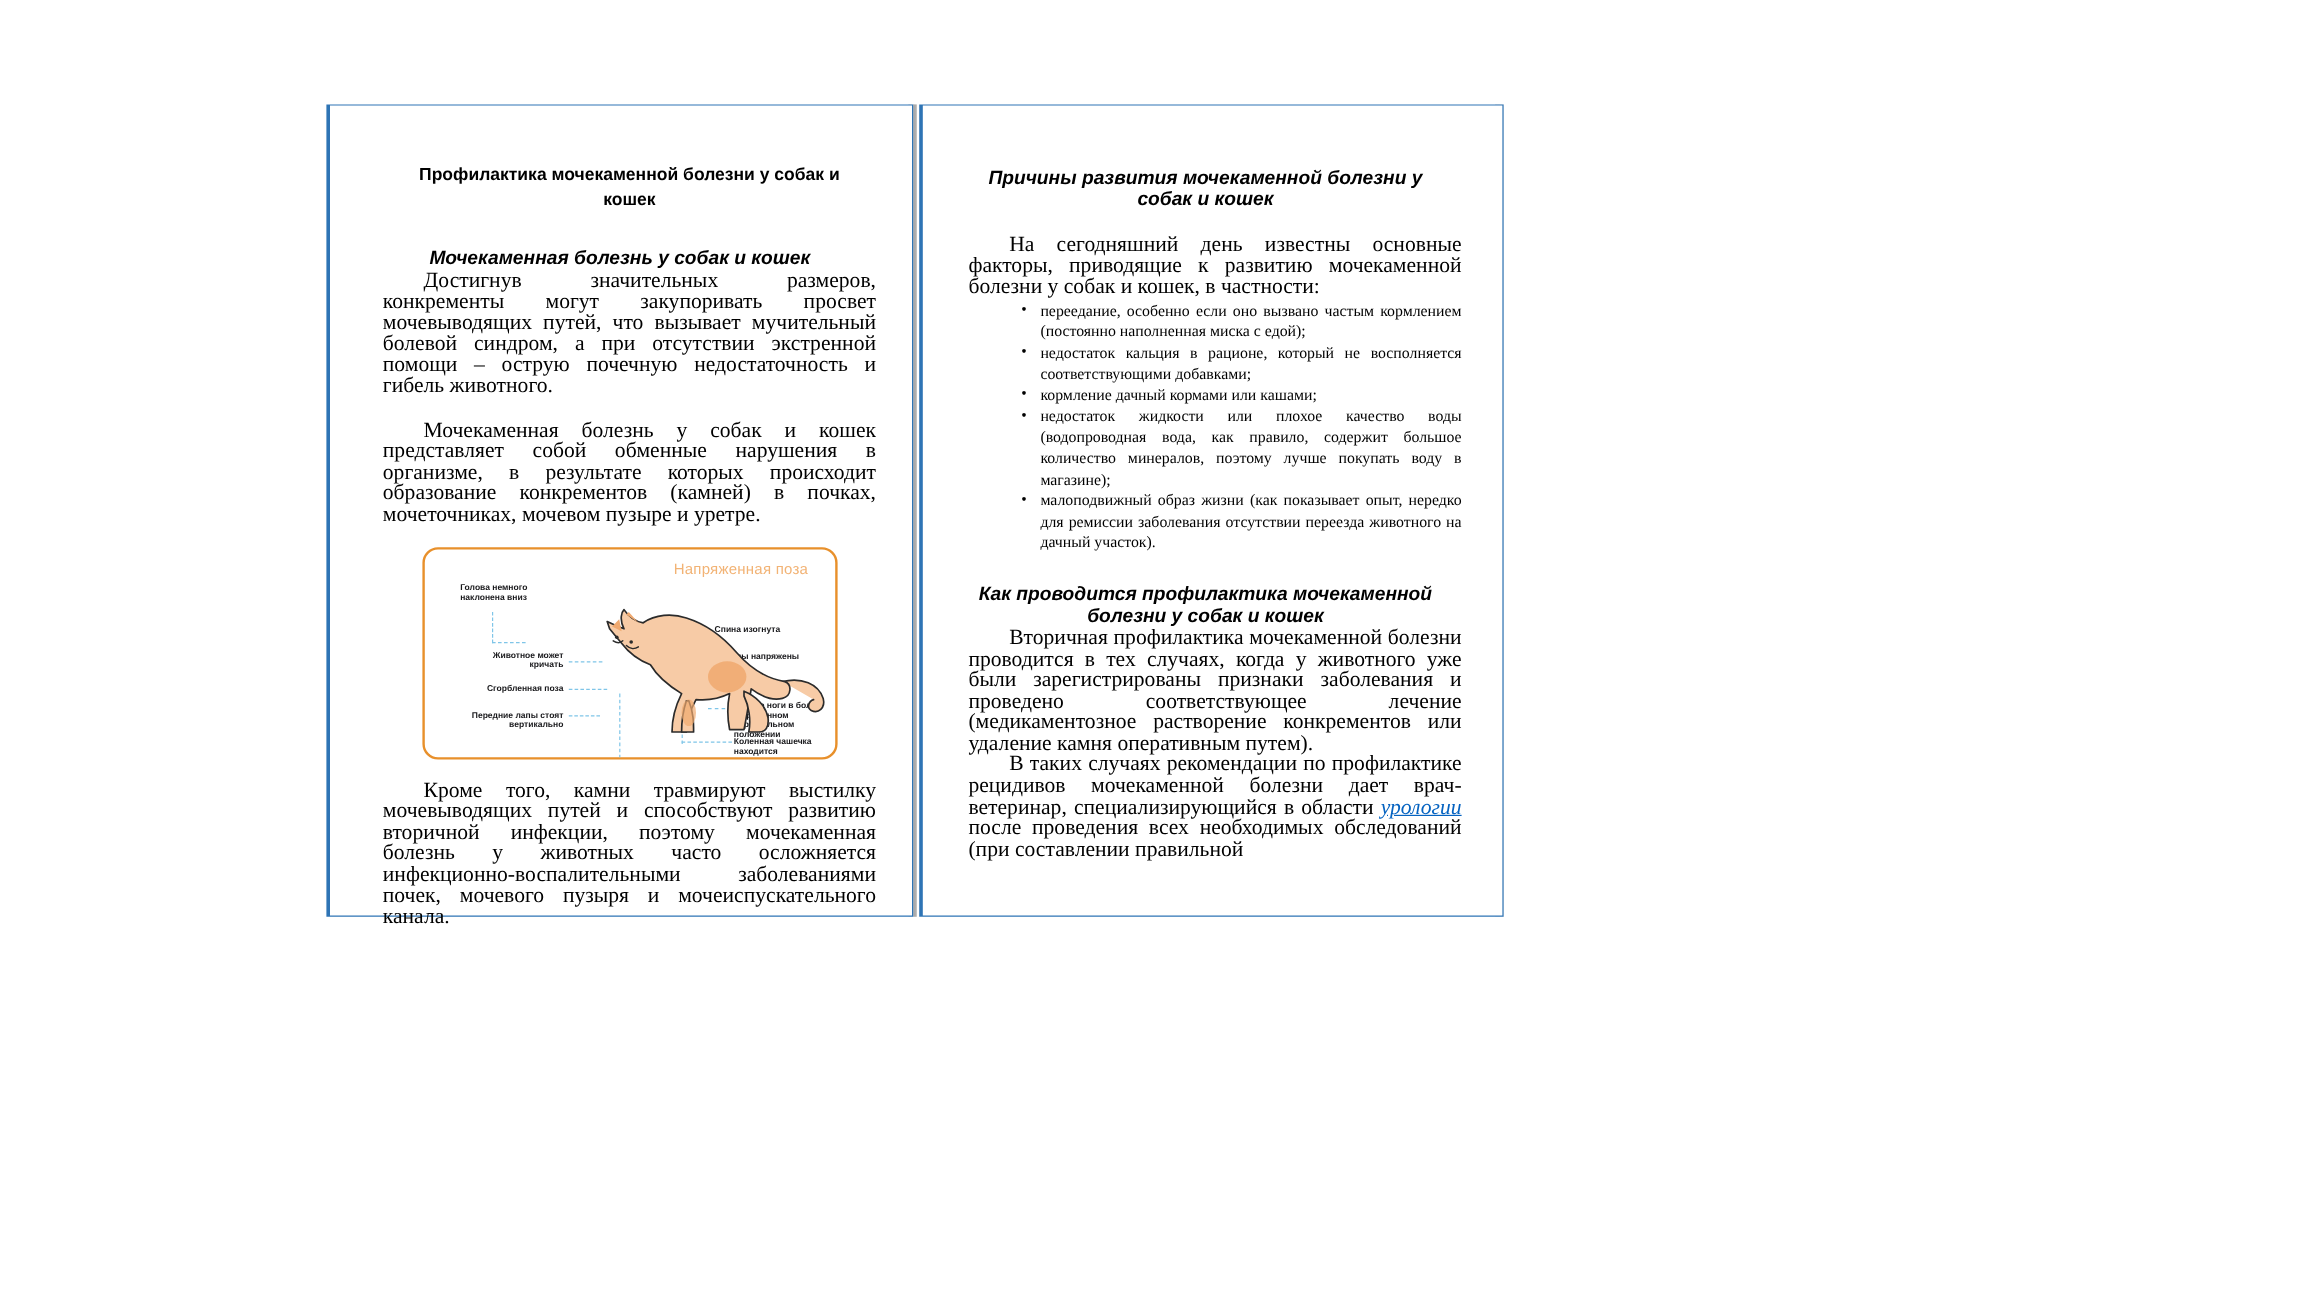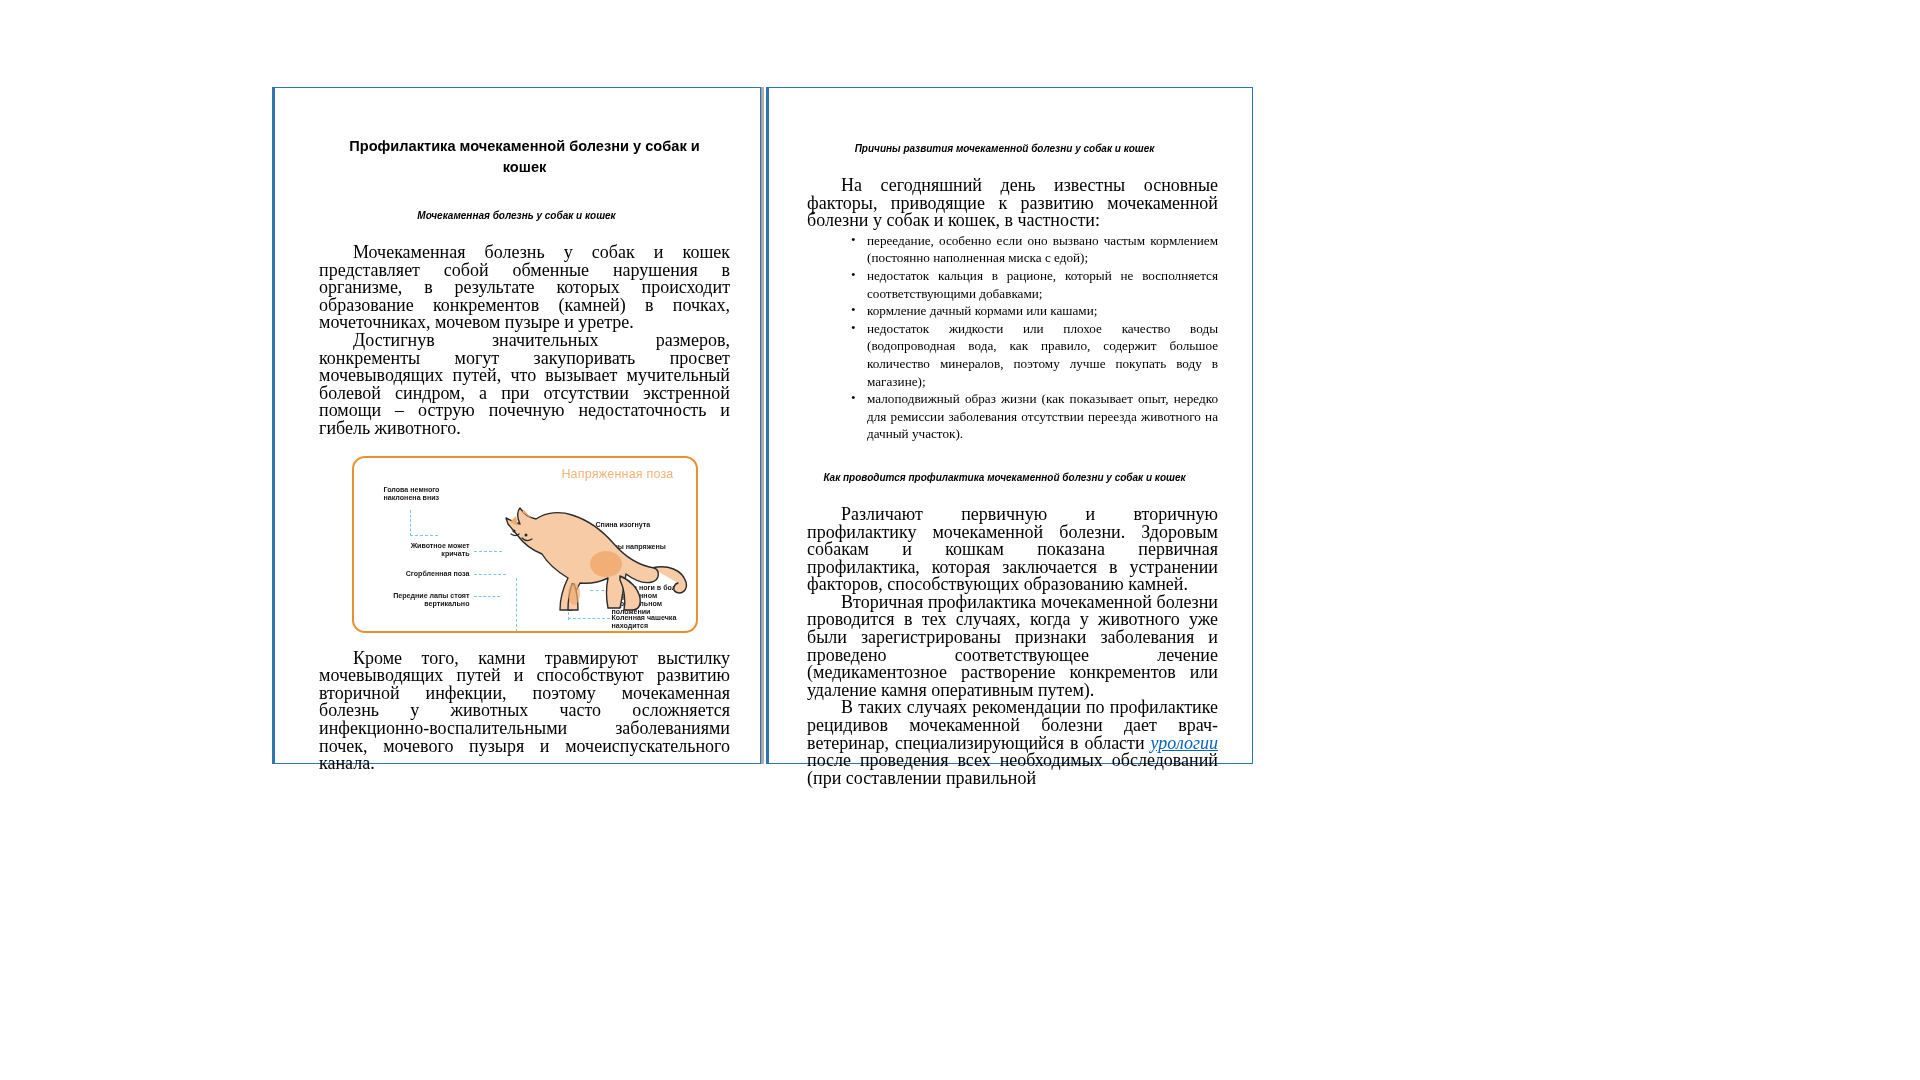--- a/index.html
+++ b/index.html
@@ -44,21 +44,21 @@
     font-size:14.6px;
     line-height:20.5px;
     text-align:center;
     color:#000;
     margin:26px 8px 0 8px;
   }
   .sub-head{
     font-family:"Liberation Sans", sans-serif;
     font-weight:bold;
     font-style:italic;
-    font-size:10px;
+    font-size:16px;
     line-height:18px;
     text-align:center;
     color:#000;
     margin:30px 20px 0 4px;
   }
   #page-right .sub-head-top{margin-top:30px;}
 
   p.body{
     font-size:18px;
     line-height:17.6px;
@@ -143,23 +143,23 @@
   <div class="page-shadow" id="shadow-left"></div>
   <div class="page-shadow" id="shadow-right"></div>
 
   <div class="page" id="page-left">
     <div class="page-inner">
 
       <div class="doc-title">Профилактика мочекаменной болезни у собак и кошек</div>
 
       <div class="sub-head">Мочекаменная болезнь у собак и кошек</div>
 
+      <p class="body gap">Достигнув значительных размеров, конкременты могут закупоривать просвет мочевыводящих путей, что вызывает мучительный болевой синдром, а при отсутствии экстренной помощи – острую почечную недостаточность и гибель животного.</p>
+
       <p class="body first">Мочекаменная болезнь у собак и кошек представляет собой обменные нарушения в организме, в результате которых происходит образование конкрементов (камней) в почках, мочеточниках, мочевом пузыре и уретре.</p>
-
-      <p class="body gap">Достигнув значительных размеров, конкременты могут закупоривать просвет мочевыводящих путей, что вызывает мучительный болевой синдром, а при отсутствии экстренной помощи – острую почечную недостаточность и гибель животного.</p>
 
       <div class="figure">
 
         <div class="fig-title">Напряженная поза</div>
 
         <div class="lab l" style="left:30px;top:28px;width:86px;">Голова немного<br>наклонена вниз</div>
         <div class="dash" style="left:56px;top:52px;height:26px;border-left-width:1px;"></div>
         <div class="dash" style="left:56px;top:77px;width:28px;border-top-width:1px;"></div>
 
         <div class="lab l" style="left:242px;top:63px;width:96px;">Спина изогнута</div>
@@ -238,21 +238,20 @@
       <ul class="bullets" style="margin-top:2px;">
         <li>переедание, особенно если оно вызвано частым кормлением (постоянно наполненная миска с едой);</li>
         <li>недостаток кальция в рационе, который не восполняется соответствующими добавками;</li>
         <li>кормление дачный кормами или кашами;</li>
         <li>недостаток жидкости или плохое качество воды (водопроводная вода, как правило, содержит большое количество минералов, поэтому лучше покупать воду в магазине);</li>
         <li>малоподвижный образ жизни (как показывает опыт, нередко для ремиссии заболевания отсутствии переезда животного на дачный участок).</li>
       </ul>
 
       <div class="sub-head" style="margin-top:26px;">Как проводится профилактика мочекаменной болезни у собак и кошек</div>
 
-      <p class="body first">Различают первичную и вторичную профилактику мочекаменной болезни. Здоровым собакам и кошкам показана первичная профилактика, которая заключается в устранении факторов, способствующих образованию камней.</p>
 
       <p class="body gap">Вторичная профилактика мочекаменной болезни проводится в тех случаях, когда у животного уже были зарегистрированы признаки заболевания и проведено соответствующее лечение (медикаментозное растворение конкрементов или удаление камня оперативным путем).</p>
 
       <p class="body gap"><span>В таких случаях рекомендации по профилактике рецидивов мочекаменной болезни дает врач-ветеринар, специализирующийся в области </span><a class="link" href="#">урологии</a><span> после проведения всех необходимых обследований (при составлении правильной</span></p>
 
     </div>
   </div>
 
 </div>
 

